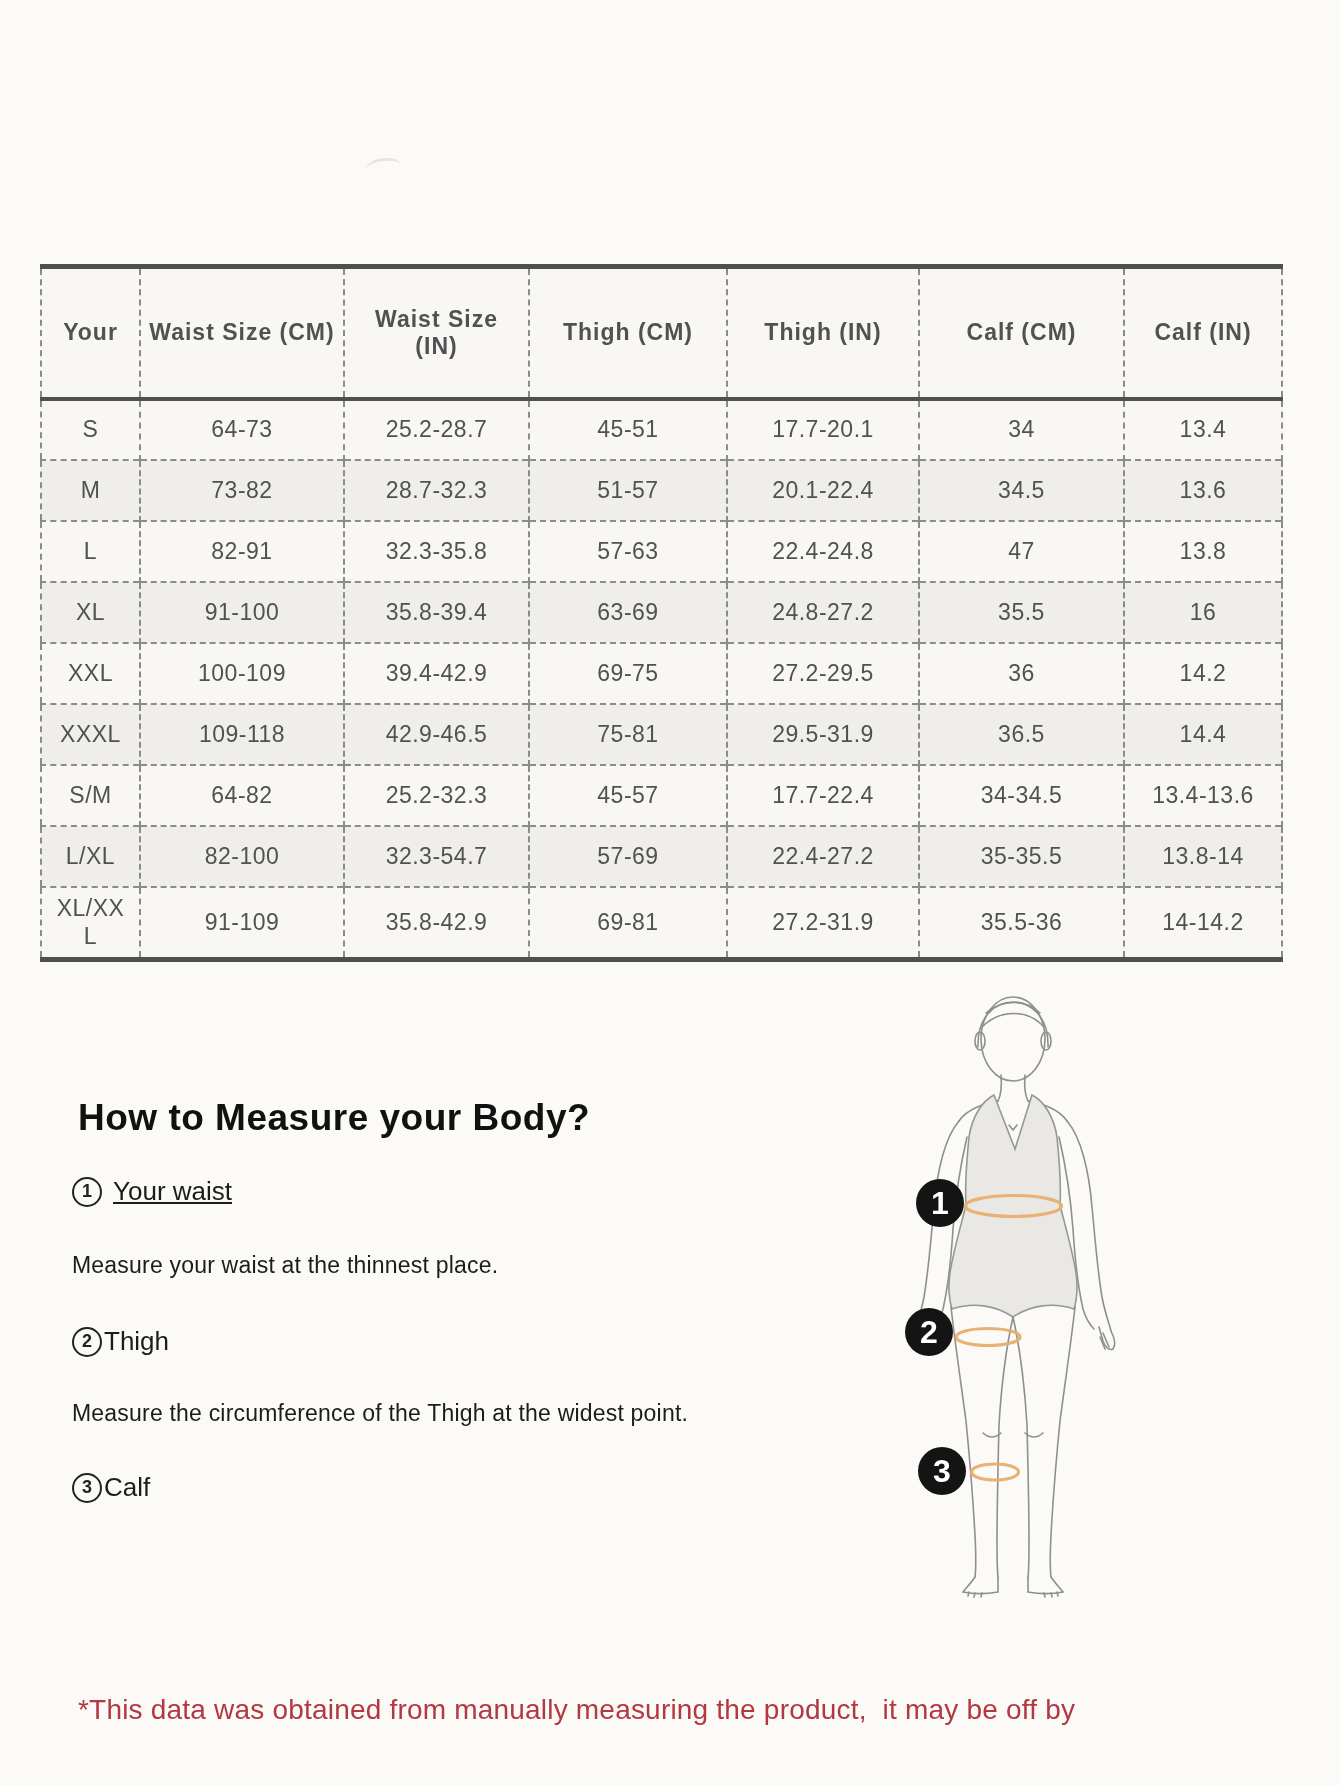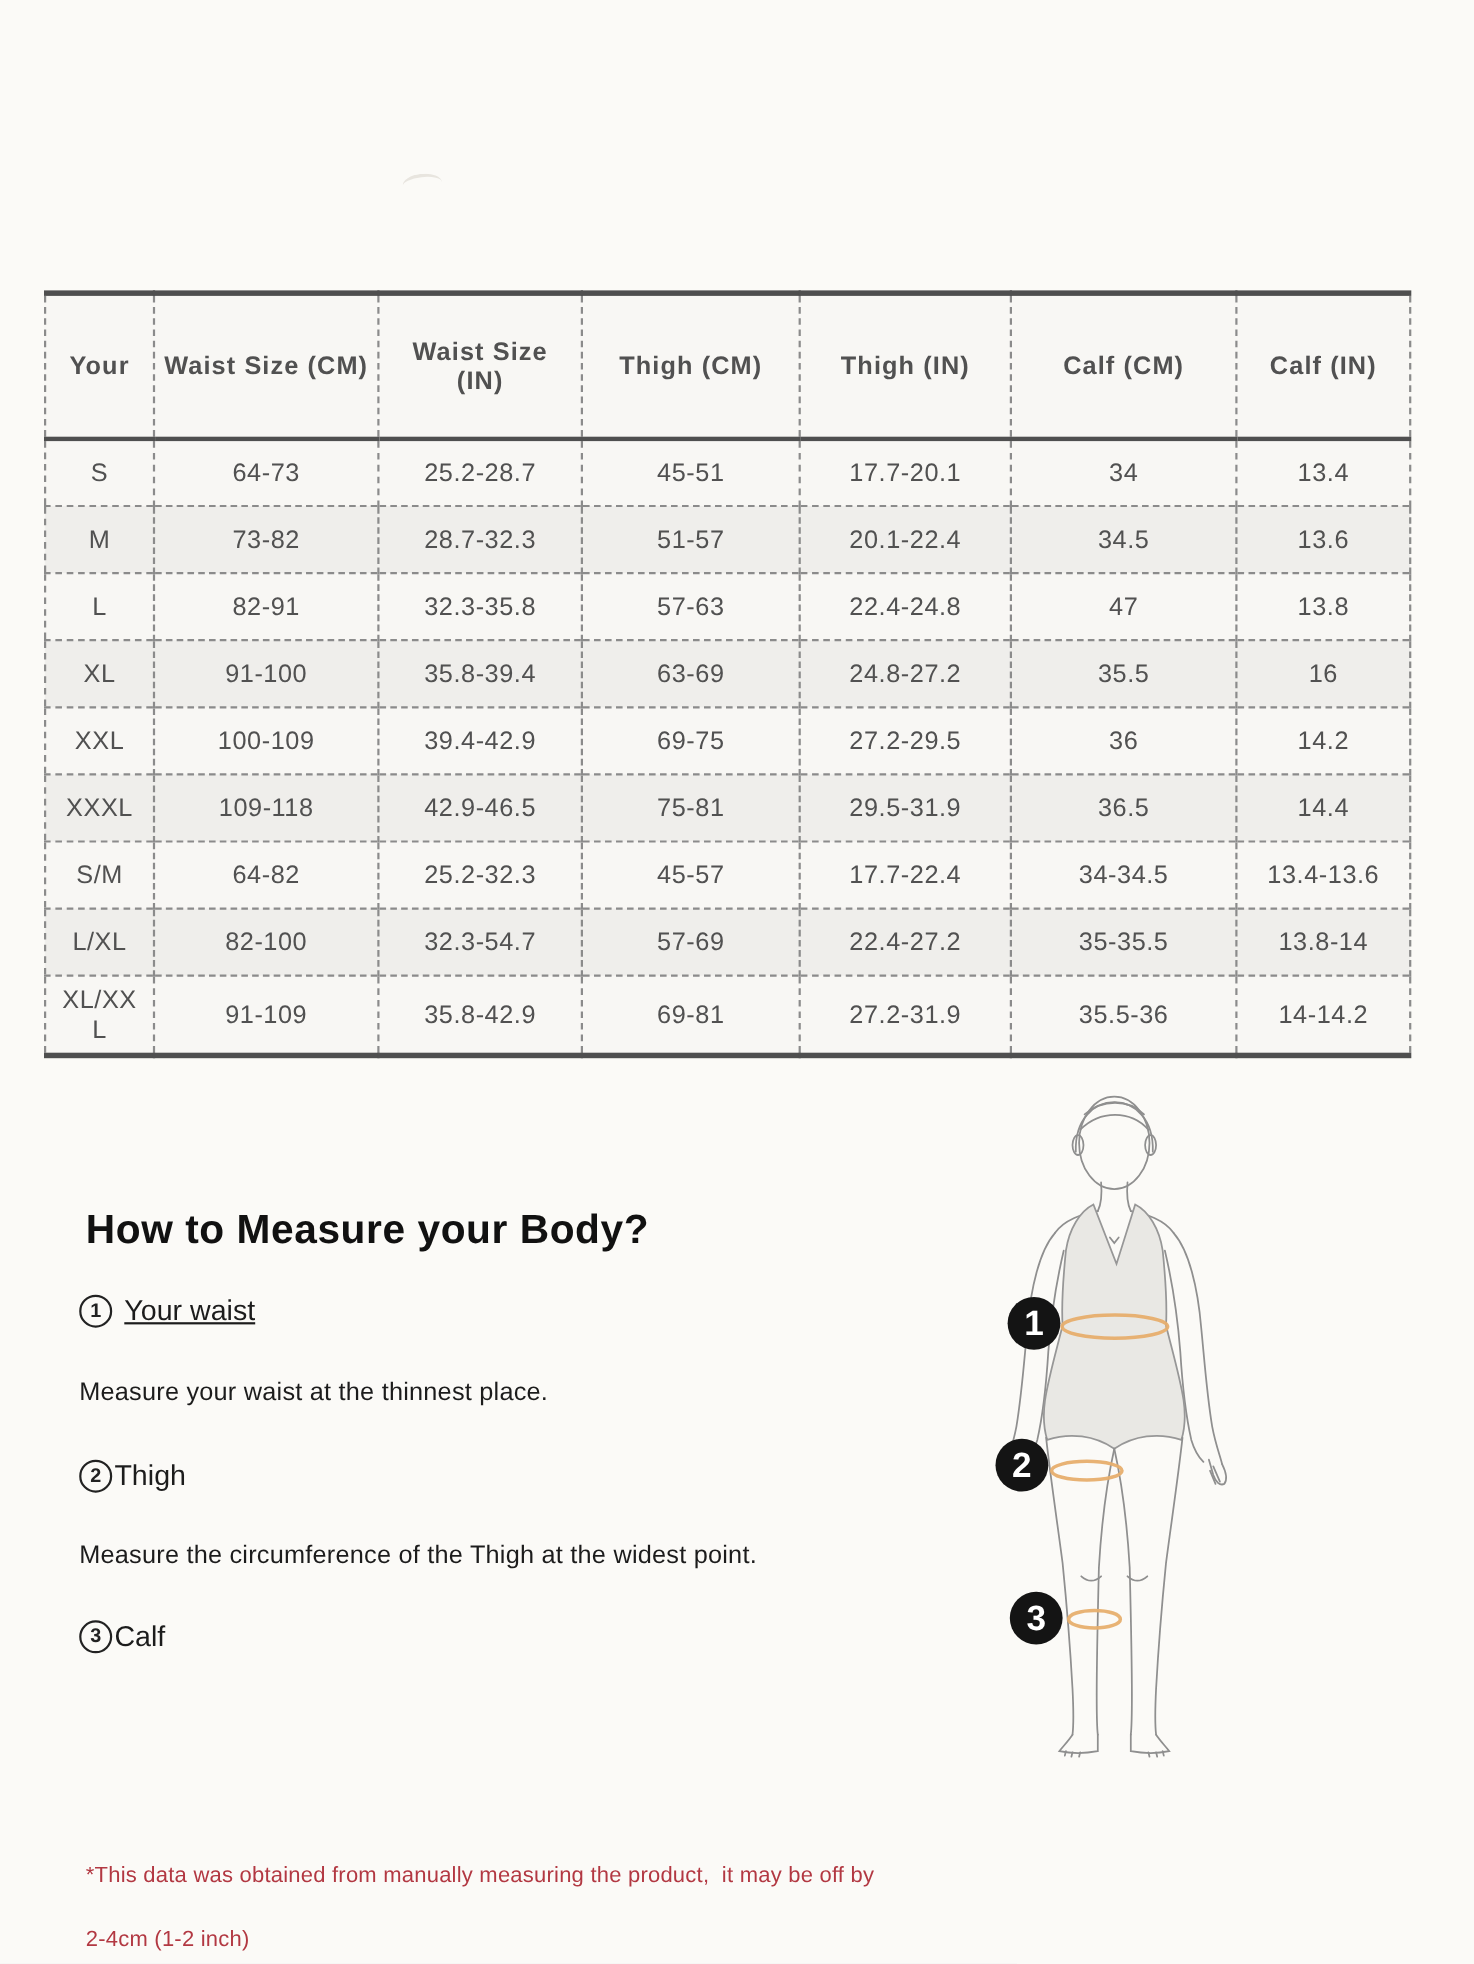--- a/index.html
+++ b/index.html
@@ -41,21 +41,21 @@
   .circ-num{display:inline-flex;width:30px;height:30px;border:2px solid #222;
     border-radius:50%;align-items:center;justify-content:center;font-size:18px;
     font-weight:bold;color:#222;box-sizing:border-box;flex:none;}
   .step-label .lbl{margin-left:2px;}
   .step-label.spaced .lbl{margin-left:11px;text-decoration:underline;}
   .step-instr{position:absolute;left:72px;font-size:23px;color:var(--body-text);
     letter-spacing:.2px;}
 
   .figure-wrap{position:absolute;left:855px;top:975px;width:320px;height:640px;}
 
-  .disclaimer{position:absolute;left:78px;width:1150px;font-size:20px;
+  .disclaimer{position:absolute;left:78px;width:1150px;font-size:28px;
     color:var(--red);white-space:pre-wrap;letter-spacing:.2px;}
   .disclaimer.l1{top:1694px;}
   .disclaimer.l2{top:1752px;}
 </style>
 </head>
 <body>
 
 <div class="page">
 
   <div class="smudge"></div>
@@ -247,15 +247,14 @@
         <text x="85" y="239" fill="#ffffff">1</text>
         <circle cx="74" cy="357" r="24" fill="var(--marker)"></circle>
         <text x="74" y="368" fill="#ffffff">2</text>
         <circle cx="87" cy="496" r="24" fill="var(--marker)"></circle>
         <text x="87" y="507" fill="#ffffff">3</text>
       </g>
     </svg>
   </div>
 
   <div class="disclaimer l1">*This data was obtained from manually measuring the product,  it may be off by</div>
-  <div class="disclaimer l2">2-4cm (1-2 inch)</div>
 
 </div>
 
 </body></html>

